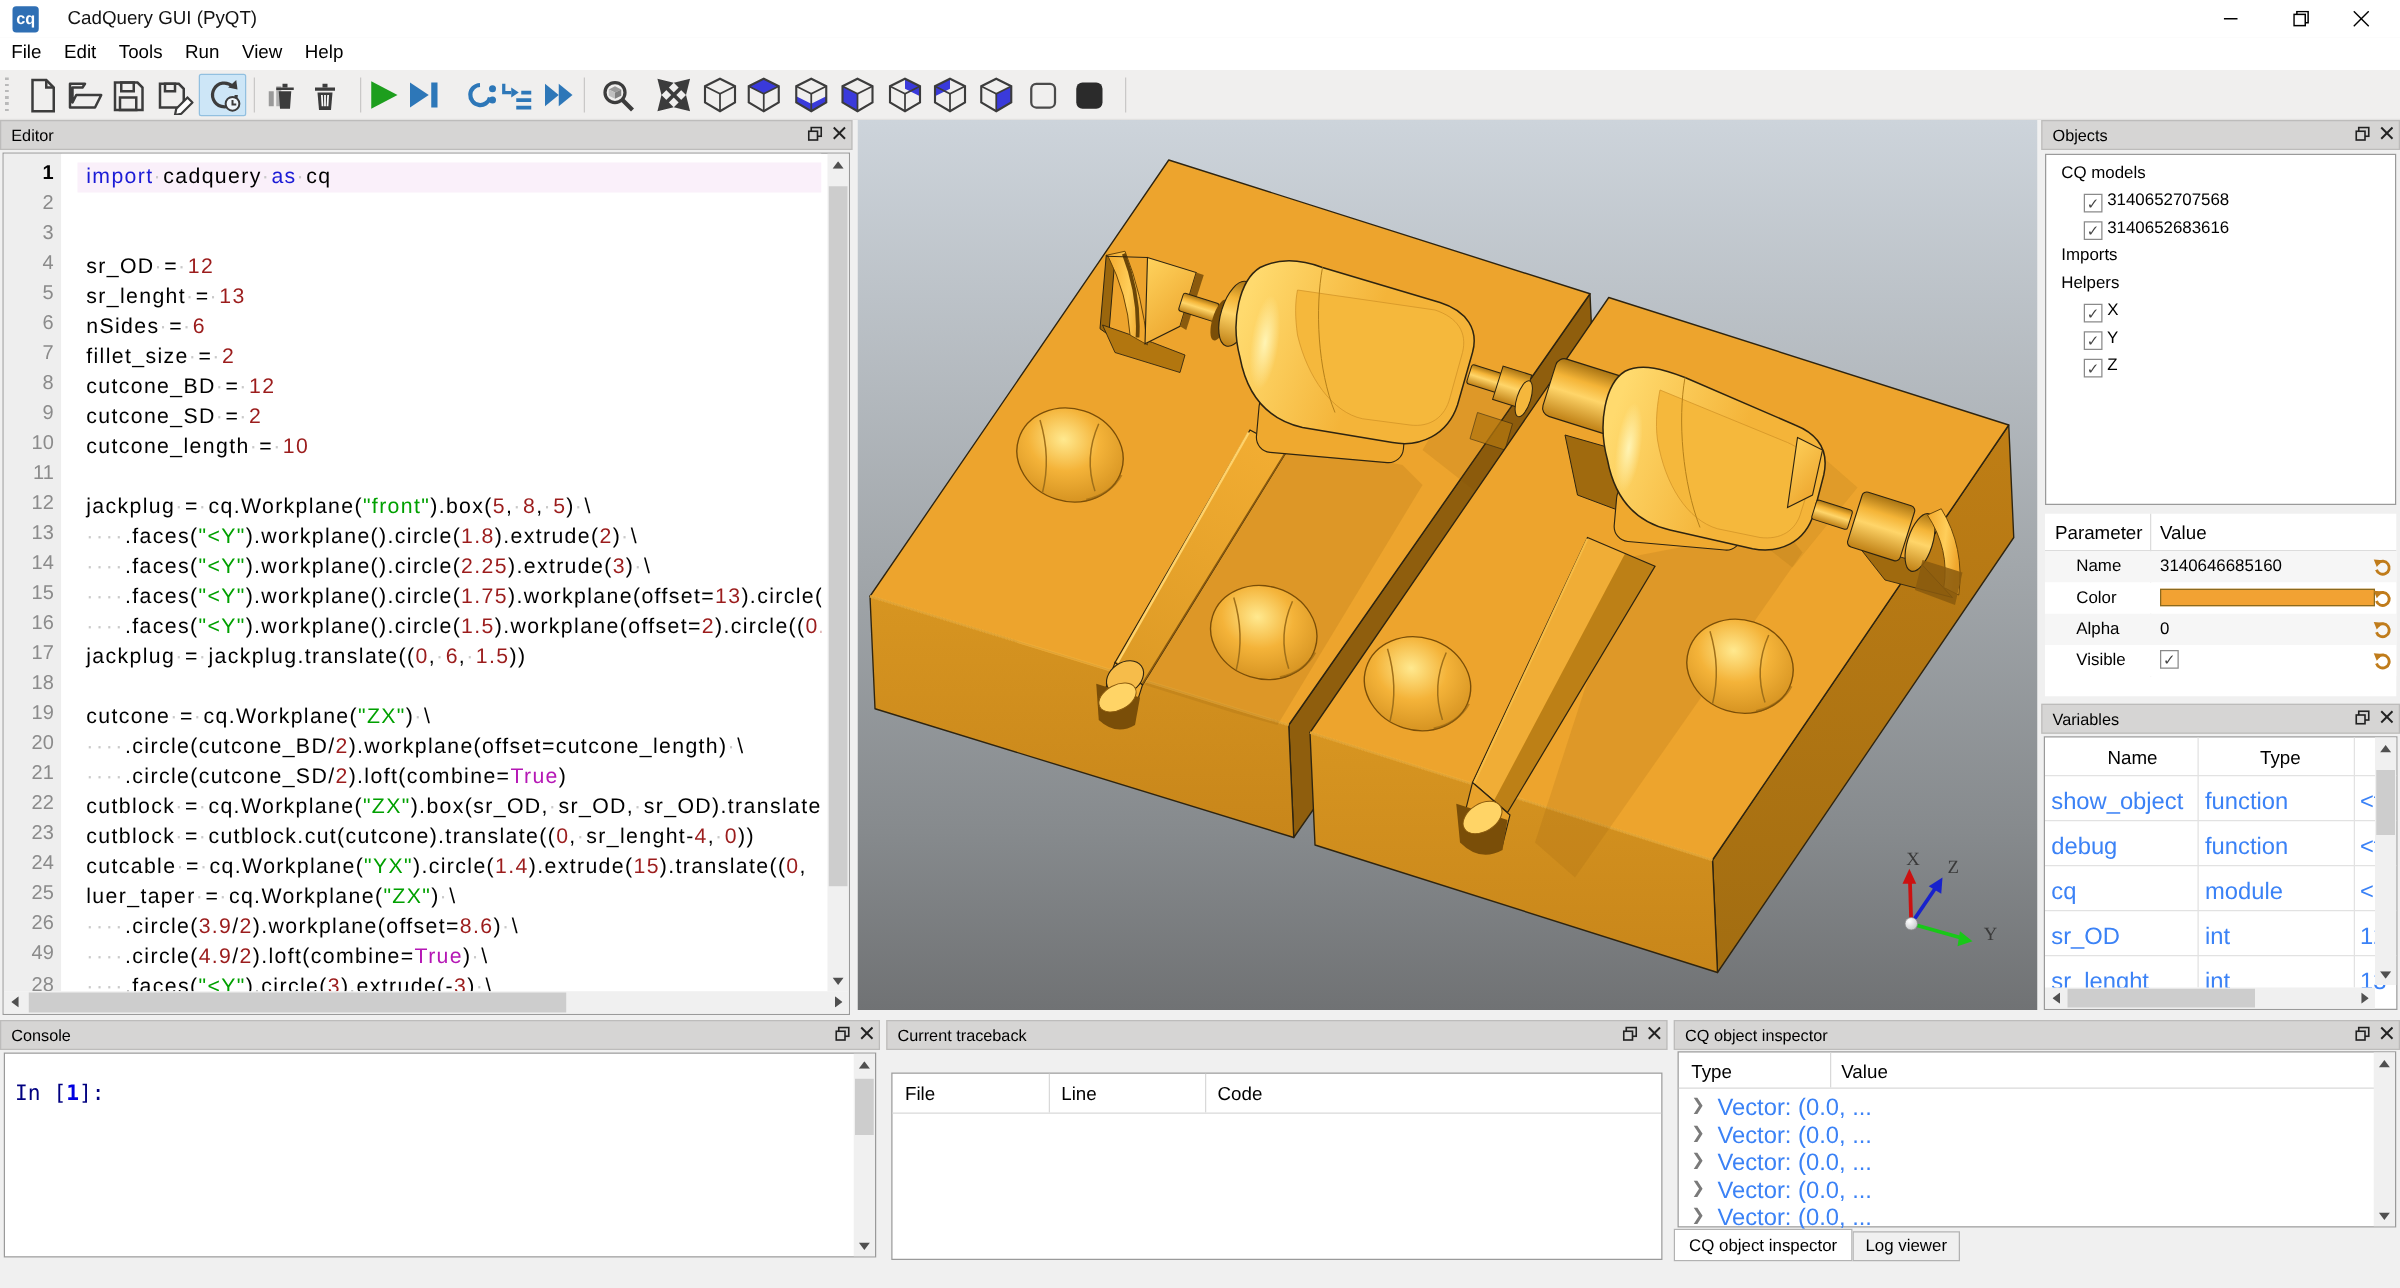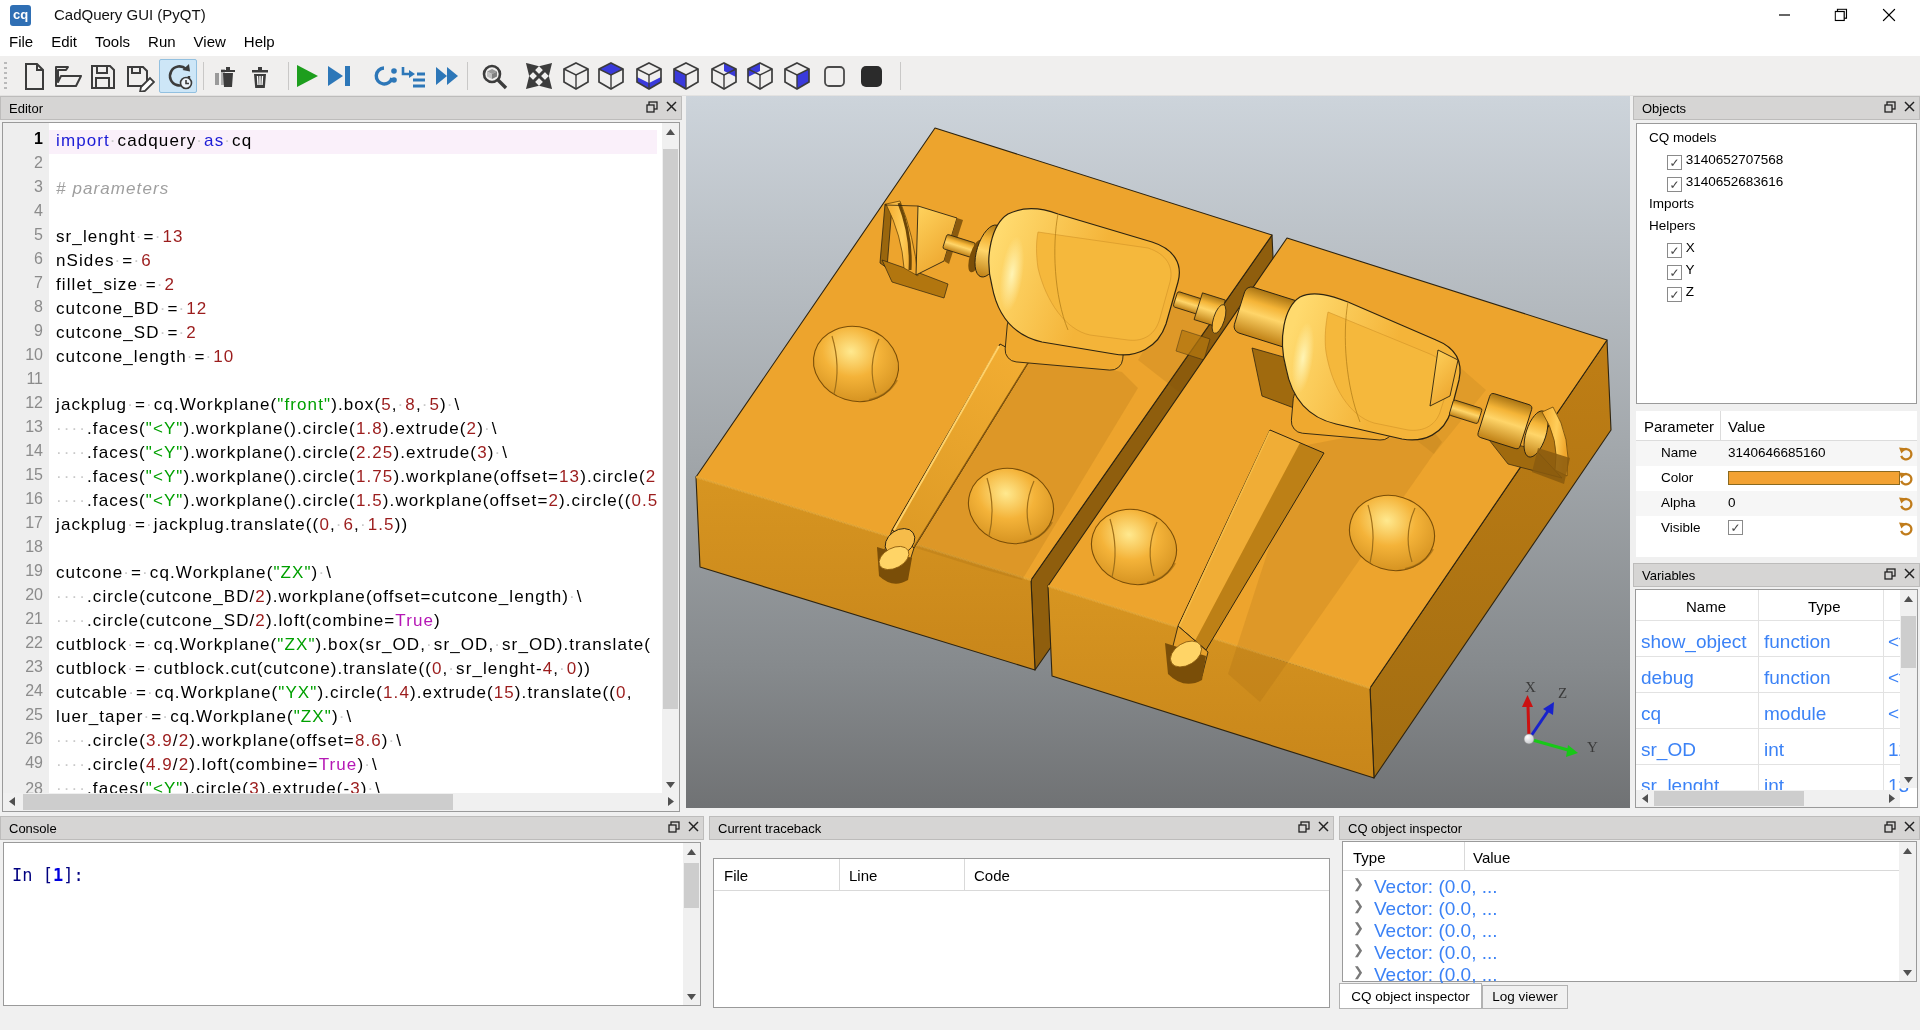--- a/index.html
+++ b/index.html
@@ -29,21 +29,21 @@
   .dock { position:absolute; background:#f0f0f0; }
   .dock-title { position:absolute; left:0; top:0; right:0; height:24px; background:#d6d5d4;
     border:1px solid #bdbcbb; font-size:13px; color:#000; padding:4px 0 0 8px; }
   .dock-title .dicons { position:absolute; right:4px; top:4px; display:flex; gap:8px; }
   .dock-title .dicons svg { display:block; }
 
   
   #editor-body { position:absolute; left:2px; top:26px; width:678px; height:690px; background:#ffffff; border:1px solid #9a9a9a; }
   #gutter { position:absolute; left:0; top:0; width:46px; height:670px; background:#eeeeee; }
   #code-area { position:absolute; left:46px; top:0; width:608px; height:670px; overflow:hidden; background:#fff; }
-  .cl { position:absolute; left:0; width:100%; height:24px; white-space:pre; font-size:17px; letter-spacing:1.1px; }
+  .cl { position:absolute; left:13px; width:100%; height:24px; white-space:pre; font-size:17px; letter-spacing:1.1px; }
   .cl .txt { position:absolute; left:7px; top:1px; }
   .cl.current { background:#faf0fa; }
   .gn { position:absolute; right:6px; width:40px; text-align:right; font-size:16px; color:#8b8b8b; height:24px; }
   .gn.current { color:#000; font-weight:bold; }
   .tok-k { color:#1b1bd6; } .tok-s { color:#00a000; } .tok-n { color:#9b1c1c; }
   .tok-c { color:#9f9f9f; font-style:italic; } .tok-t { color:#b517b5; }
   .tok-d { color:#000; } .tok-w { color:#c9c9c9; letter-spacing:2.1px; }
 
   
   .sb { position:absolute; background:#f0f0f0; }
@@ -327,21 +327,21 @@
         <div class="gn" style="top: 535px;">23</div>
         <div class="gn" style="top: 559px;">24</div>
         <div class="gn" style="top: 583px;">25</div>
         <div class="gn" style="top: 607px;">26</div>
         <div class="gn" style="top: 631px;">49</div>
         <div class="gn" style="top: 657px;">28</div>
       </div>
     <div id="code-area">
         <div class="cl current" style="top: 7px;"><span class="txt"><span class="tok-k">import</span><span class="tok-w">·</span><span class="tok-d">cadquery</span><span class="tok-w">·</span><span class="tok-k">as</span><span class="tok-w">·</span><span class="tok-d">cq</span></span></div>
         <div class="cl" style="top: 31px;"><span class="txt"></span></div>
-        <div class="cl" style="top: 55px;"><span class="txt"><span class="tok-c"># parameters</span></span></div>
+        <div class="cl" style="top: 79px;"><span class="txt"><span class="tok-d">sr_OD</span><span class="tok-w">·</span><span class="tok-d">=</span><span class="tok-w">·</span><span class="tok-n">12</span></span></div>
         <div class="cl" style="top: 103px;"><span class="txt"><span class="tok-d">sr_lenght</span><span class="tok-w">·</span><span class="tok-d">=</span><span class="tok-w">·</span><span class="tok-n">13</span></span></div>
         <div class="cl" style="top: 127px;"><span class="txt"><span class="tok-d">nSides</span><span class="tok-w">·</span><span class="tok-d">=</span><span class="tok-w">·</span><span class="tok-n">6</span></span></div>
         <div class="cl" style="top: 151px;"><span class="txt"><span class="tok-d">fillet_size</span><span class="tok-w">·</span><span class="tok-d">=</span><span class="tok-w">·</span><span class="tok-n">2</span></span></div>
         <div class="cl" style="top: 175px;"><span class="txt"><span class="tok-d">cutcone_BD</span><span class="tok-w">·</span><span class="tok-d">=</span><span class="tok-w">·</span><span class="tok-n">12</span></span></div>
         <div class="cl" style="top: 199px;"><span class="txt"><span class="tok-d">cutcone_SD</span><span class="tok-w">·</span><span class="tok-d">=</span><span class="tok-w">·</span><span class="tok-n">2</span></span></div>
         <div class="cl" style="top: 223px;"><span class="txt"><span class="tok-d">cutcone_length</span><span class="tok-w">·</span><span class="tok-d">=</span><span class="tok-w">·</span><span class="tok-n">10</span></span></div>
         <div class="cl" style="top: 247px;"><span class="txt"></span></div>
         <div class="cl" style="top: 271px;"><span class="txt"><span class="tok-d">jackplug</span><span class="tok-w">·</span><span class="tok-d">=</span><span class="tok-w">·</span><span class="tok-d">cq.Workplane(</span><span class="tok-s">"front"</span><span class="tok-d">).box(</span><span class="tok-n">5</span><span class="tok-d">,</span><span class="tok-w">·</span><span class="tok-n">8</span><span class="tok-d">,</span><span class="tok-w">·</span><span class="tok-n">5</span><span class="tok-d">)</span><span class="tok-w">·</span><span class="tok-d">\</span></span></div>
         <div class="cl" style="top: 295px;"><span class="txt"><span class="tok-w">····</span><span class="tok-d">.faces(</span><span class="tok-s">"&lt;Y"</span><span class="tok-d">).workplane().circle(</span><span class="tok-n">1.8</span><span class="tok-d">).extrude(</span><span class="tok-n">2</span><span class="tok-d">)</span><span class="tok-w">·</span><span class="tok-d">\</span></span></div>
         <div class="cl" style="top: 319px;"><span class="txt"><span class="tok-w">····</span><span class="tok-d">.faces(</span><span class="tok-s">"&lt;Y"</span><span class="tok-d">).workplane().circle(</span><span class="tok-n">2.25</span><span class="tok-d">).extrude(</span><span class="tok-n">3</span><span class="tok-d">)</span><span class="tok-w">·</span><span class="tok-d">\</span></span></div>

